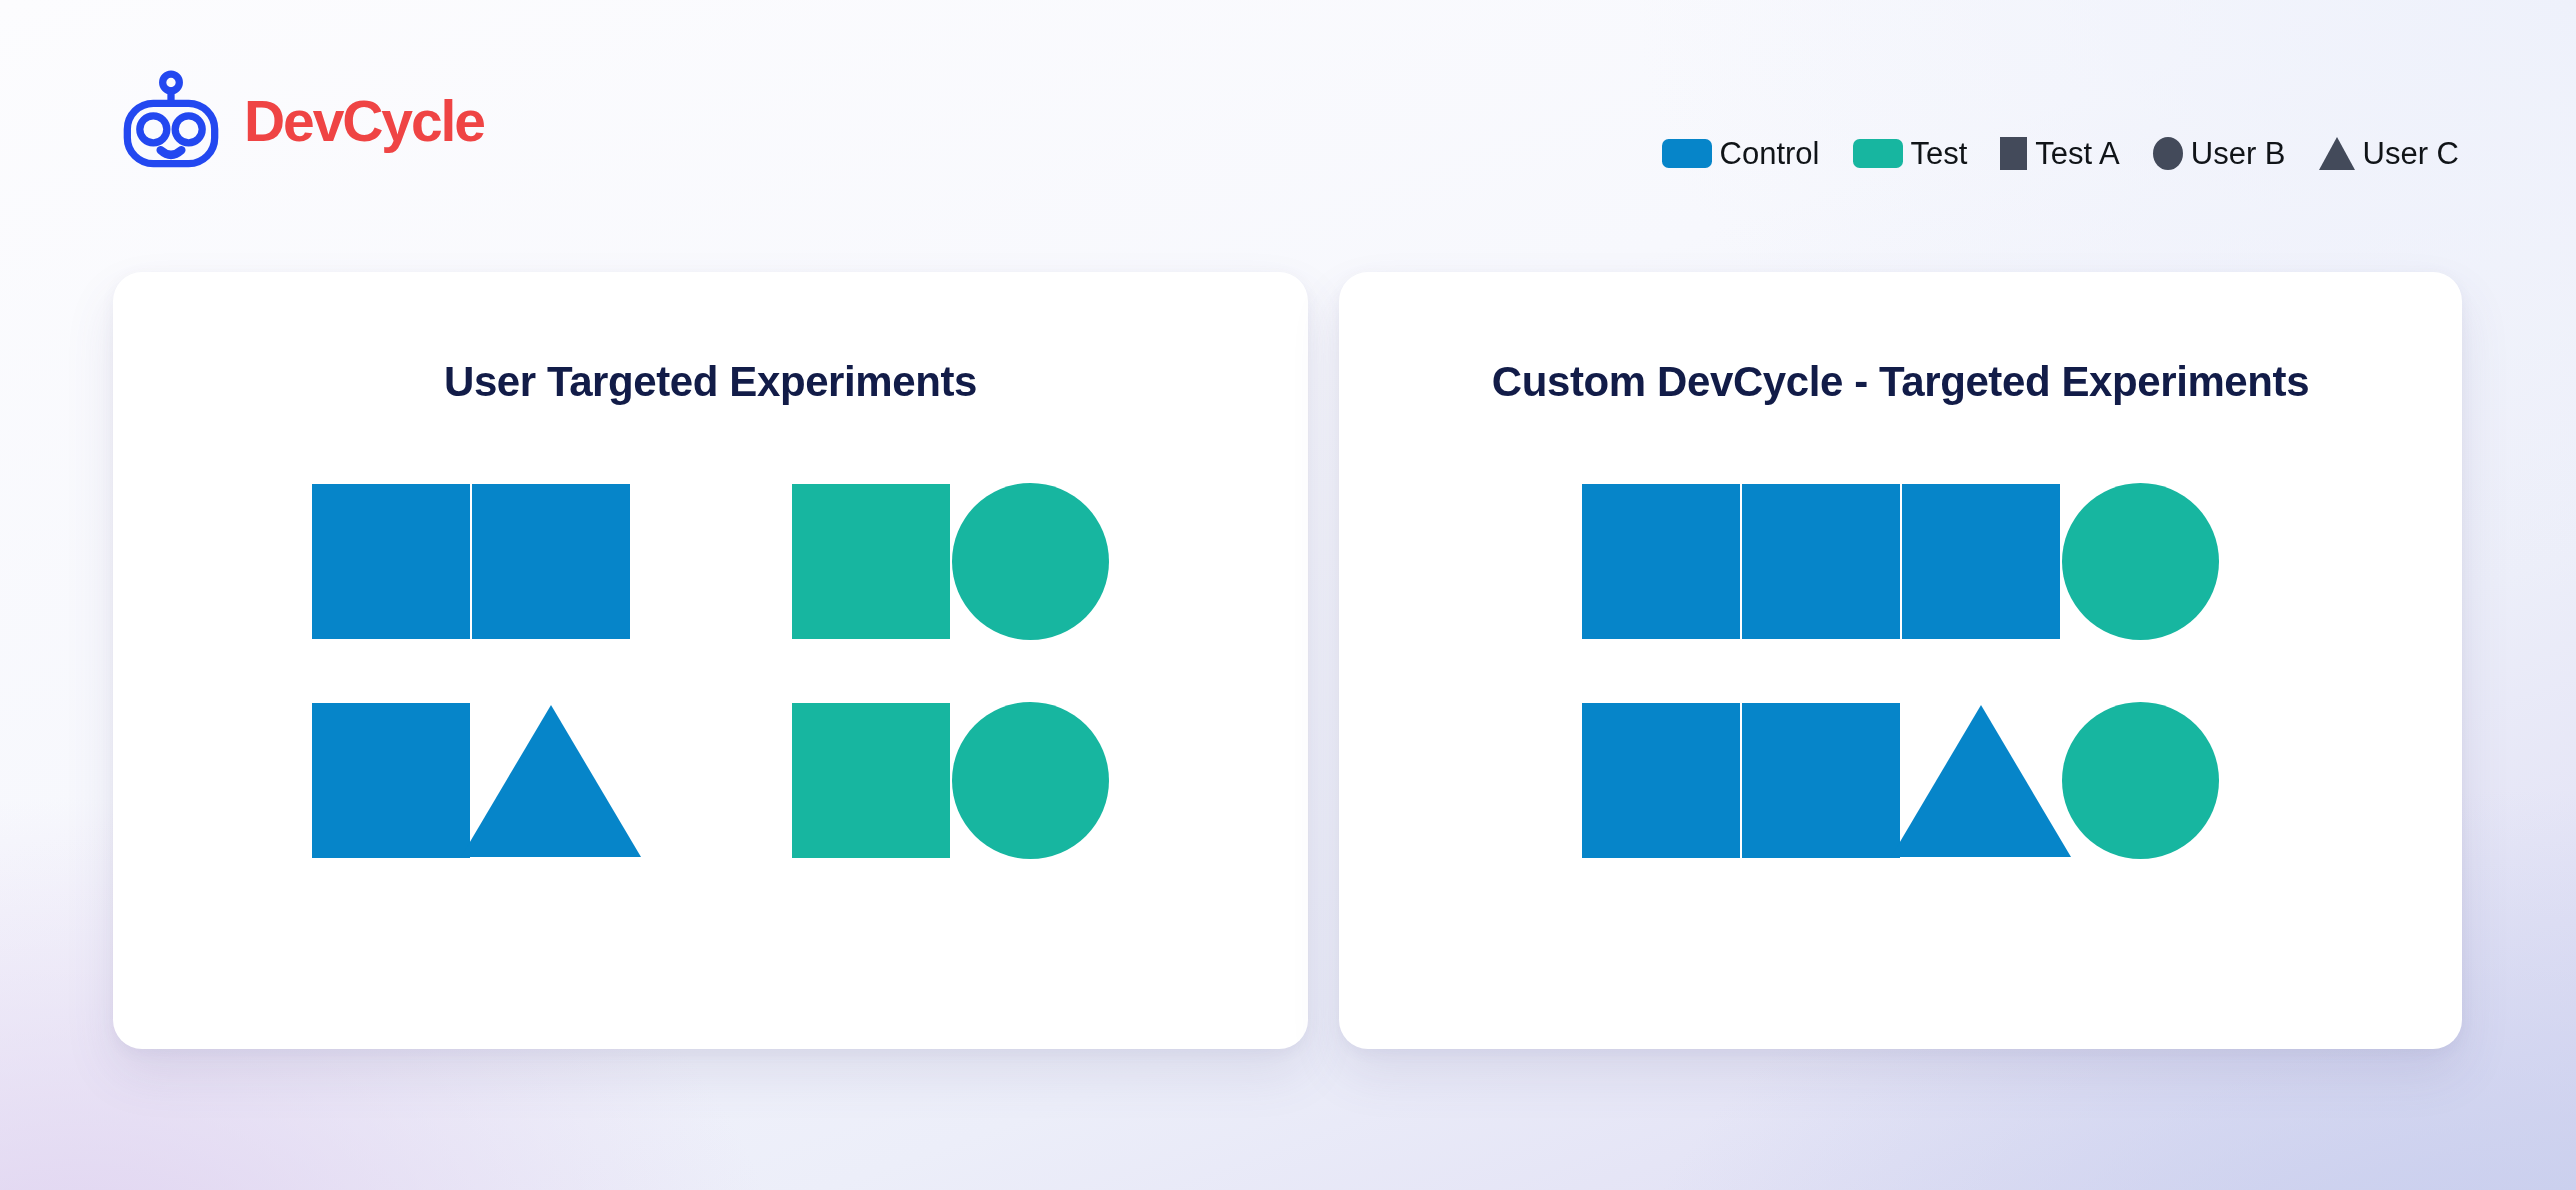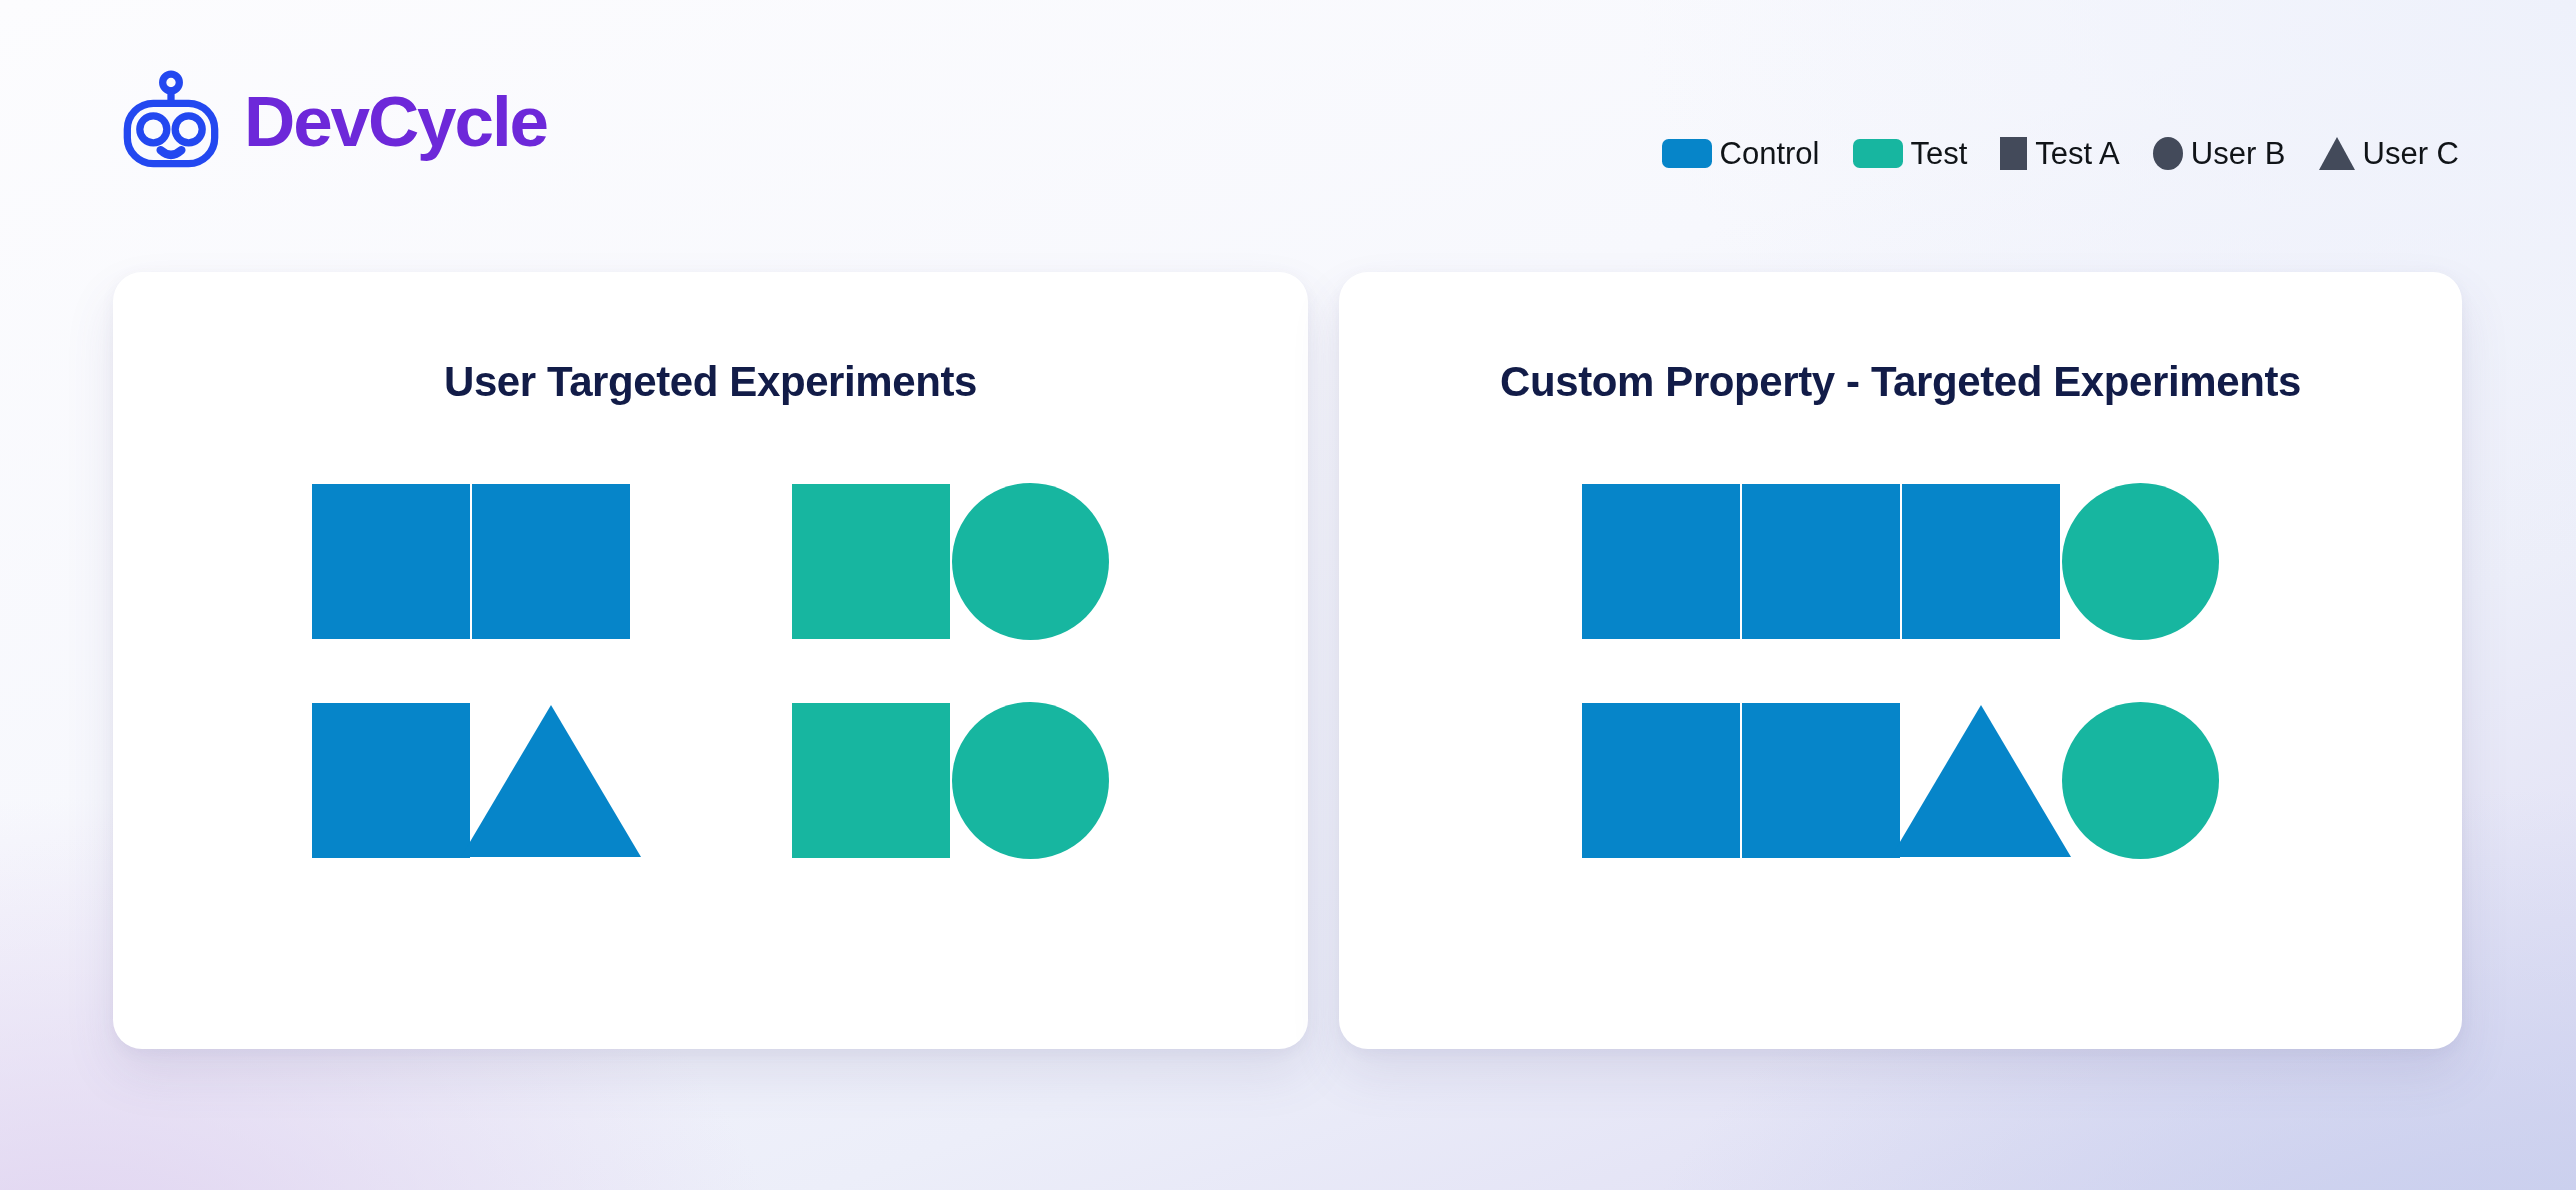--- a/index.html
+++ b/index.html
@@ -18,21 +18,21 @@
   
   .header {
     position:absolute; left:0; top:0; width:2576px; height:250px;
   }
   .logo-wrap {
     position:absolute; left:119px; top:69px;
     display:flex; align-items:center; gap:21px;
   }
   .logo-mark { width:104px; height:104px; display:block; }
   .logo-text {
-    font-size:71px; font-weight:bold; color:#6d28d9;
+    font-size:57px; font-weight:bold; color:#ef4444;
     letter-spacing:-2.1px; line-height:1;
   }
 
   
   .legend {
     position:absolute; right:117px; top:137px;
     display:flex; align-items:center; gap:33px;
   }
   .legend-item { display:flex; align-items:center; gap:8px; }
   .legend-label {
@@ -175,21 +175,21 @@
             <div class="shape-square" style="background: rgb(23, 182, 160);"></div>
           </div>
           <div class="cell">
             <div class="shape-circle" style="background: rgb(23, 182, 160);"></div>
           </div>
         </div>
       </div>
   </section>
 
   <section class="card card-right">
-    <h2 class="card-title">Custom Property - Targeted Experiments</h2>
+    <h2 class="card-title">Custom DevCycle - Targeted Experiments</h2>
     <div class="grid">
         <div class="row">
           <div class="cell">
             <div class="shape-square" style="background: rgb(6, 133, 201);"></div>
           </div>
           <div class="cell">
             <div class="shape-square" style="background: rgb(6, 133, 201);"></div>
           </div>
           <div class="cell">
             <div class="shape-square" style="background: rgb(6, 133, 201);"></div>

